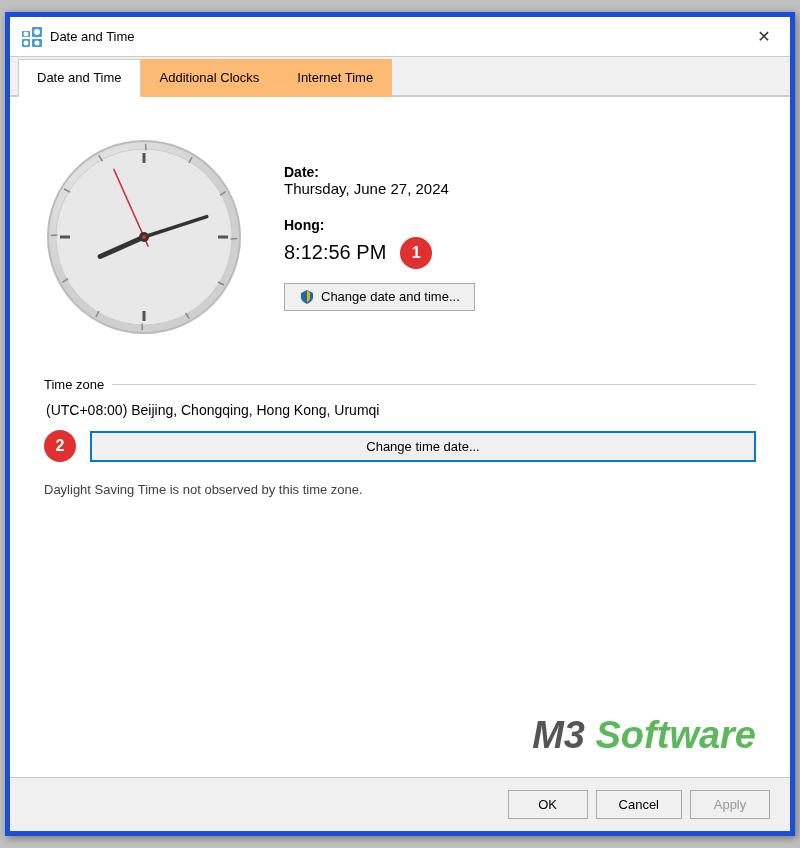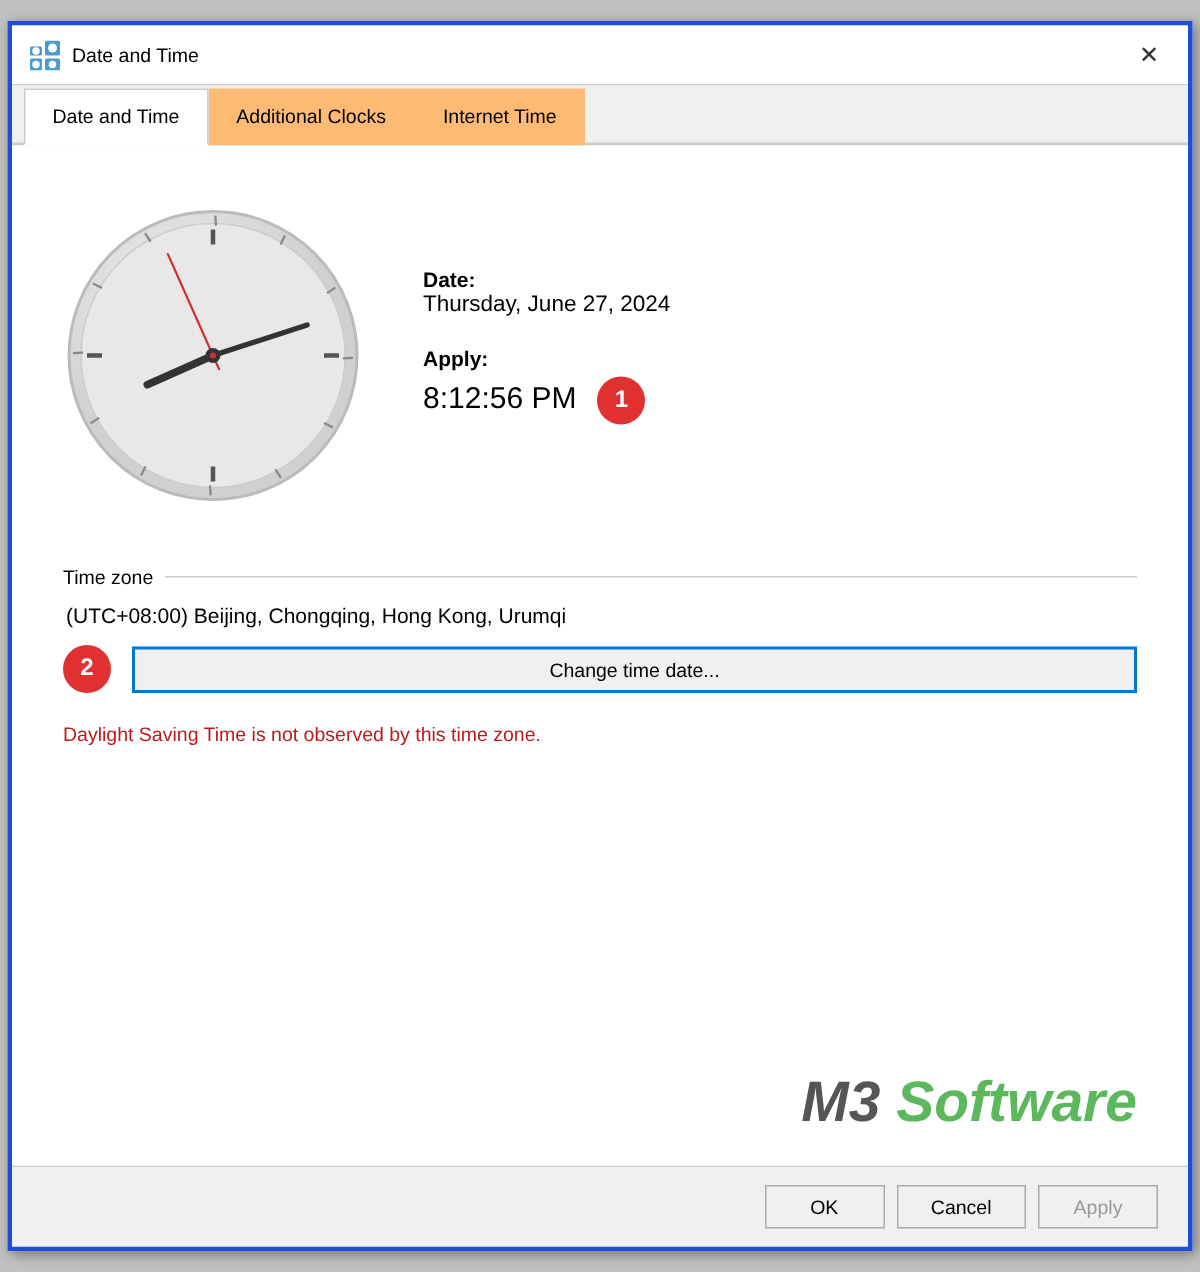--- a/index.html
+++ b/index.html
@@ -9,21 +9,21 @@
       justify-content: center;
       align-items: center;
       width: 800px;
       height: 848px;
       font-family: 'Segoe UI', Tahoma, Geneva, Verdana, sans-serif;
       font-size: 14px;
     }
     .window {
       width: 790px;
       background: #f0f0f0;
-      border: 3px solid #1d4ed8;
+      border: 5px solid #1d4ed8;
       box-shadow: 2px 2px 8px rgba(0,0,0,0.4);
     }
     .title-bar {
       background: #ffffff;
       border-bottom: 1px solid #ccc;
       display: flex;
       align-items: center;
       justify-content: space-between;
       padding: 8px 12px;
       height: 40px;
@@ -203,21 +203,21 @@
       border: 2px solid #0078d4;
       background: #f0f0f0;
       cursor: pointer;
       font-size: 13px;
       flex: 1;
       text-align: center;
     }
 
     .dst-text {
       font-size: 13px;
-      color: #b91c1c;
+      color: #404040;
       padding: 10px 10px;
     }
 
     .watermark {
       position: absolute;
       bottom: 20px;
       right: 34px;
       font-size: 38px;
       font-weight: 900;
       font-style: italic;
@@ -318,25 +318,33 @@
 
         <line x1="100" y1="110" x2="100" y2="26" stroke="#cc3333" stroke-width="1.5" stroke-linecap="round" transform="rotate(336 100 100)"></line>
 
         <circle cx="100" cy="100" r="5" fill="#333"></circle>
         <circle cx="100" cy="100" r="2" fill="#cc3333"></circle>
       </svg>
 
       <div class="date-time-info">
         <div class="date-label">Date:</div>
         <div class="date-value">Thursday, June 27, 2024</div>
-        <div class="time-label">Apply:</div>
+        <div class="time-label">Hong:</div>
         <div class="time-row">
           <span class="time-value">8:12:56 PM</span>
           <div class="badge">1</div>
         </div>
+        <button class="change-datetime-btn">
+
+          <svg class="shield-icon" viewBox="0 0 16 16" xmlns="http://www.w3.org/2000/svg">
+            <path d="M8 1 L14 4 L14 9 C14 12 8 15 8 15 C8 15 2 12 2 9 L2 4 Z" fill="#1a6ab0"></path>
+            <path d="M8 1 L11 4 L11 9 C11 11.5 8 13.5 8 13.5" fill="#f0b000"></path>
+          </svg>
+          <span>Change date and time...</span>
+        </button>
       </div>
     </div>
 
     <div class="timezone-section">
       <div class="section-header">
         <span class="section-title">Time zone</span>
         <div class="section-line"></div>
       </div>
       <div class="timezone-value">(UTC+08:00) Beijing, Chongqing, Hong Kong, Urumqi</div>
       <div class="timezone-btn-row">

